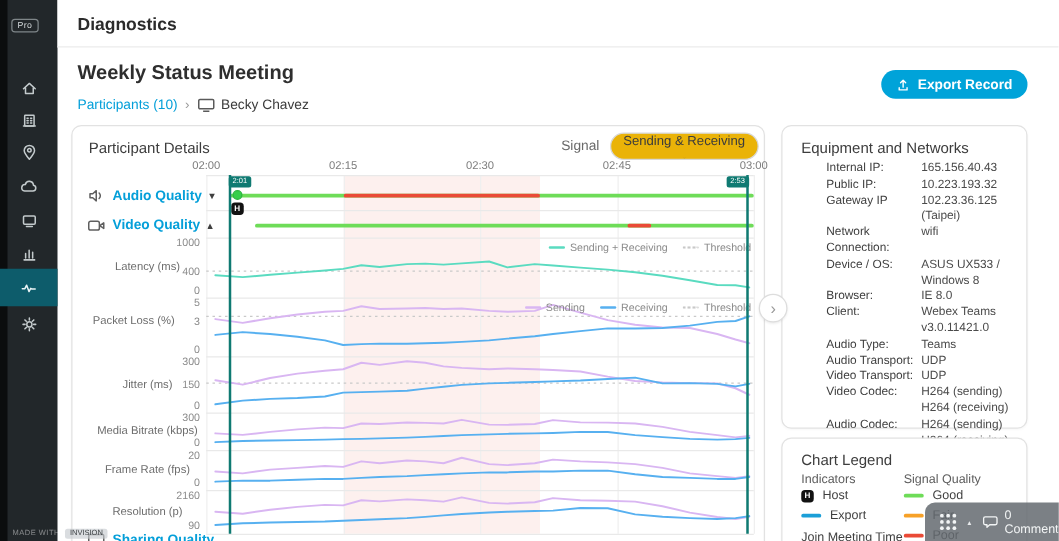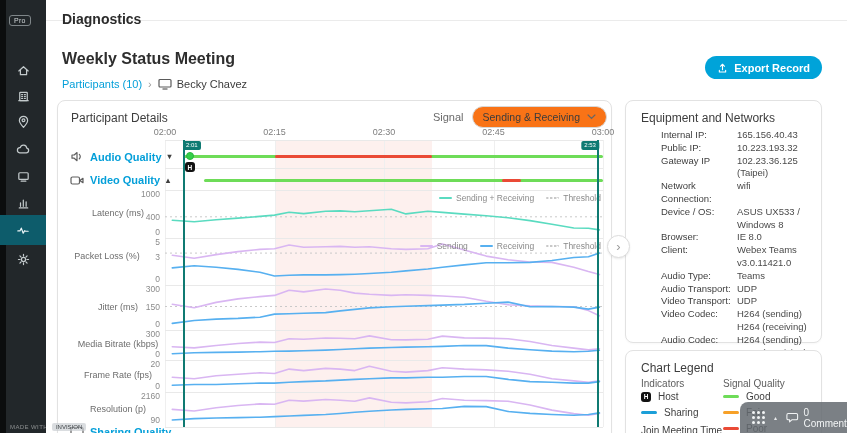--- a/index.html
+++ b/index.html
@@ -10,21 +10,21 @@
   #sidebar { position:absolute; left:0; top:0; width:46px; height:433px; background:#22272a; }
   #sidebar::before { content:""; position:absolute; left:0; top:0; width:6px; height:433px; background:#0b0d0e; }
   .pro-badge { position:absolute; left:9px; top:15px; border:1px solid #7f8689; border-radius:3px;
                color:#d3d8da; font-size:7px; padding:1px 4px; letter-spacing:.3px; }
   .side-item { position:absolute; left:0; width:46px; height:26px; display:flex; align-items:center; justify-content:center; cursor:pointer; }
   .side-item.selected { background:#0d5c6b; height:30px; }
   .side-item svg { stroke:#c3cacc; fill:none; stroke-width:1.3; stroke-linecap:round; stroke-linejoin:round; }
   .side-item.selected svg { stroke:#eaf4f6; }
 
   
-  #topbar { position:absolute; left:46px; top:0; width:801px; height:21px; background:#fff; border-bottom:1px solid #ebebeb; }
+  #topbar { position:absolute; left:46px; top:0; width:801px; height:38px; background:#fff; border-bottom:1px solid #ebebeb; }
   #topbar .title { position:absolute; left:16px; top:11px; font-size:14px; font-weight:700; color:#2b2b2b; }
 
   .page-title { position:absolute; left:62px; top:50px; font-size:16px; font-weight:700; color:#2e2e2e; }
   .breadcrumb { position:absolute; left:62px; top:78px; display:flex; align-items:center; gap:6px; font-size:11px; }
   .crumb-link { color:#049fd9; cursor:pointer; }
   .crumb-sep { color:#9a9a9a; font-size:11px; }
   .crumb-cur { color:#3c3c3c; display:flex; align-items:center; gap:5px; }
   .crumb-cur svg { stroke:#5a5a5a; fill:none; stroke-width:1.2; }
 
   .export-btn { position:absolute; right:25px; top:56px; height:23px; padding:0 12px; border:none; border-radius:12px;
@@ -34,22 +34,22 @@
 
   
   .card { position:absolute; background:#fff; border:1px solid #e2e2e2; border-radius:8px; box-shadow:0 1px 2px rgba(0,0,0,.03); }
   #card-participant { left:57px; top:100px; width:555px; height:350px; }
   #card-equipment  { left:625px; top:100px; width:197px; height:243px; }
   #card-legend     { left:625px; top:350px; width:197px; height:115px; }
   .card-title { position:absolute; font-size:12px; color:#3d3d3d; }
 
   .signal-row { position:absolute; right:240px; top:106px; display:flex; align-items:center; gap:8px; }
   .signal-label { font-size:11px; color:#6a6a6a; }
-  .signal-select { height:22px; border:1px solid #d8d8d8; border-radius:12px; background:#f97316; display:flex; align-items:center;
-                   gap:7px; padding:0 10px; font-size:10.5px; color:#3c3c3c; cursor:pointer; }
+  .signal-select { height:22px; border:1px solid #d8d8d8; border-radius:12px; background:#eab308; display:flex; align-items:center;
+                   gap:7px; padding:0 10px; font-size:10.5px; color:#3c3c3c; cursor:pointer;flex-direction:column; }
   .signal-select svg { stroke:#666; fill:none; stroke-width:1.4; stroke-linecap:round; }
 
   .quality-label { position:absolute; display:flex; align-items:center; gap:6px; font-size:11px; font-weight:700; color:#049fd9; cursor:pointer; }
   .quality-label svg { stroke:#5f5f5f; fill:none; stroke-width:1.2; stroke-linecap:round; stroke-linejoin:round; }
   .quality-label .caret { color:#3f3f3f; font-size:8px; }
 
   
   #chart-layer { position:absolute; inset:0; pointer-events:none; }
   .ytick { position:absolute; width:42px; text-align:right; font-size:8.5px; color:#8b8b8b; }
   .time-tick { position:absolute; width:40px; text-align:center; font-size:9px; color:#7d7d7d; }
@@ -387,21 +387,21 @@
     <div class="card-title" style="left:15px; top:10px;">Chart Legend</div>
     <div class="cl-header" style="left:15px; top:27px;">Indicators</div>
     <div class="cl-header" style="left:97px; top:27px;">Signal Quality</div>
 
     <div class="cl-item" style="left:15px; top:40px;">
       <span class="host-badge">H</span>
       <span>Host</span>
     </div>
     <div class="cl-item" style="left:15px; top:56px;">
       <span class="cl-line" style="background:#1b9fd8"></span>
-      <span>Sharing</span>
+      <span>Export</span>
     </div>
     <div class="cl-item" style="left:15px; top:74px;">
       <span>Join Meeting Time</span>
     </div>
 
     <div class="cl-item" style="left:97px; top:40px;">
       <span class="cl-line" style="background:#6edc58"></span>
       <span>Good</span>
     </div>
     <div class="cl-item" style="left:97px; top:56px;">

